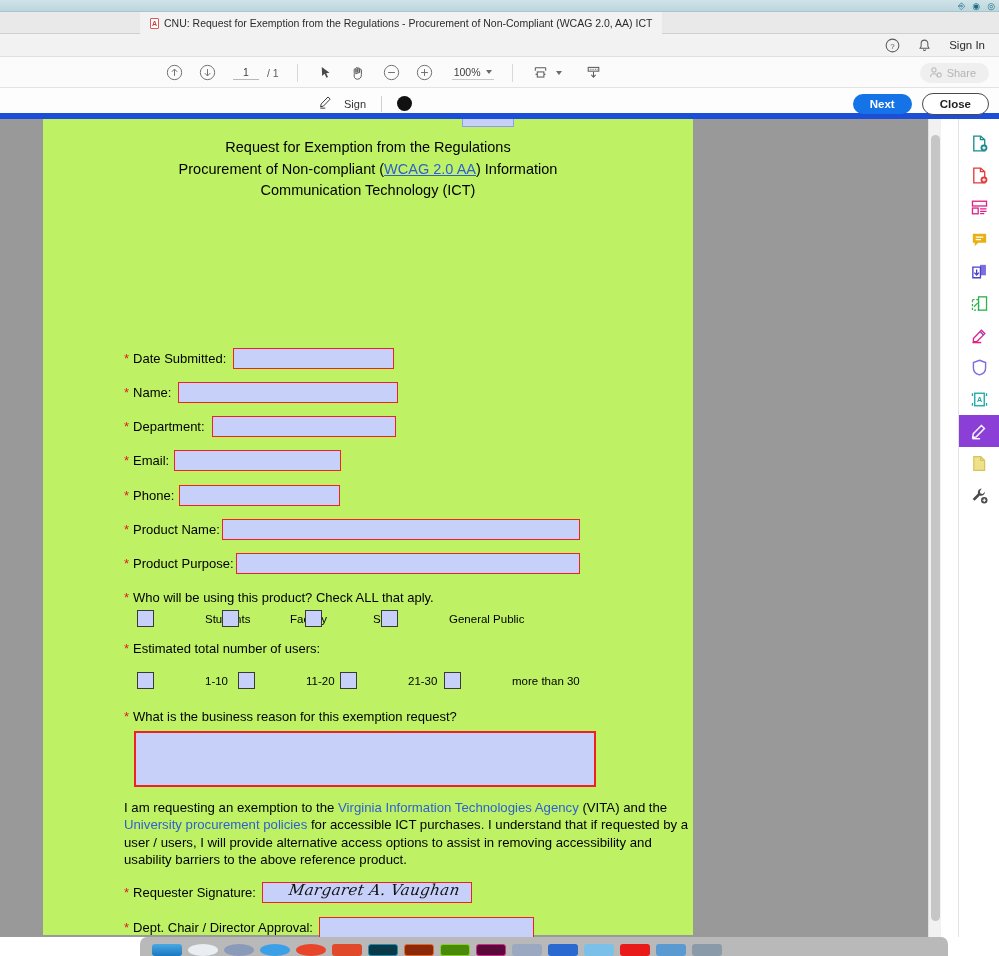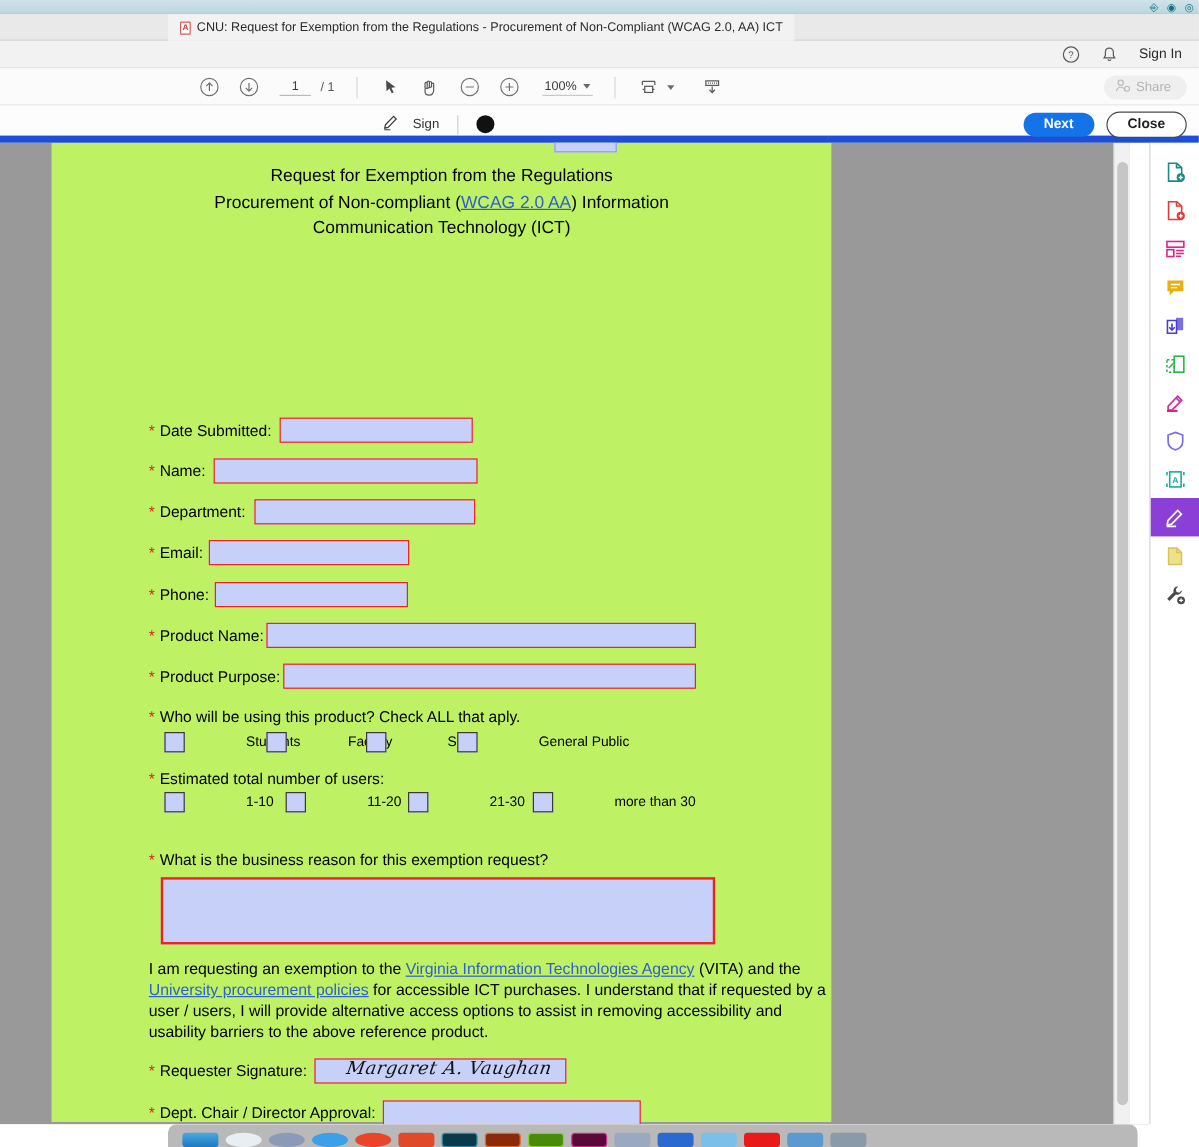--- a/index.html
+++ b/index.html
@@ -185,21 +185,21 @@
 
   .big-box {
     position: absolute; left: 91px; top: 612px; width: 462px; height: 56px;
     background: #c6d0f8; border: 2px solid #ee2222;
   }
 
   .para {
     position: absolute; left: 81px; top: 680px; width: 575px;
     font-size: 13.2px; color: #000; line-height: 17.3px;
   }
-  .para .lnk { color: #2f5fd0; text-decoration: underline; }
+  .para .lnk { color: #2f5fd0; }
 
   .sig-text {
     position: absolute; left: 246px; top: 762px; width: 200px;
     font-family: "DejaVu Serif", serif; font-style: italic;
     font-size: 15px; color: #111; letter-spacing: 0.4px;
     transform: skewX(-9deg);
   }
 
   
   .tool-rail {
@@ -422,21 +422,21 @@
       <span class="cb-item">
         <span class="checkbox"></span>
         <span class="cb-text">General Public</span>
       </span>
     </div>
 
     <div class="question" style="left:81px; top:522px;">
       <span class="req">*</span>
       <span>Estimated total number of users:</span>
     </div>
-    <div class="cb-row" style="left:94px; top:541px;">
+    <div class="cb-row" style="left:94px; top:553px;">
       <span class="cb-item" style="width:101px;">
         <span class="checkbox"></span>
         <span class="cb-text">1-10</span>
       </span>
       <span class="cb-item" style="width:102px;">
         <span class="checkbox"></span>
         <span class="cb-text">11-20</span>
       </span>
       <span class="cb-item" style="width:104px;">
         <span class="checkbox"></span>

